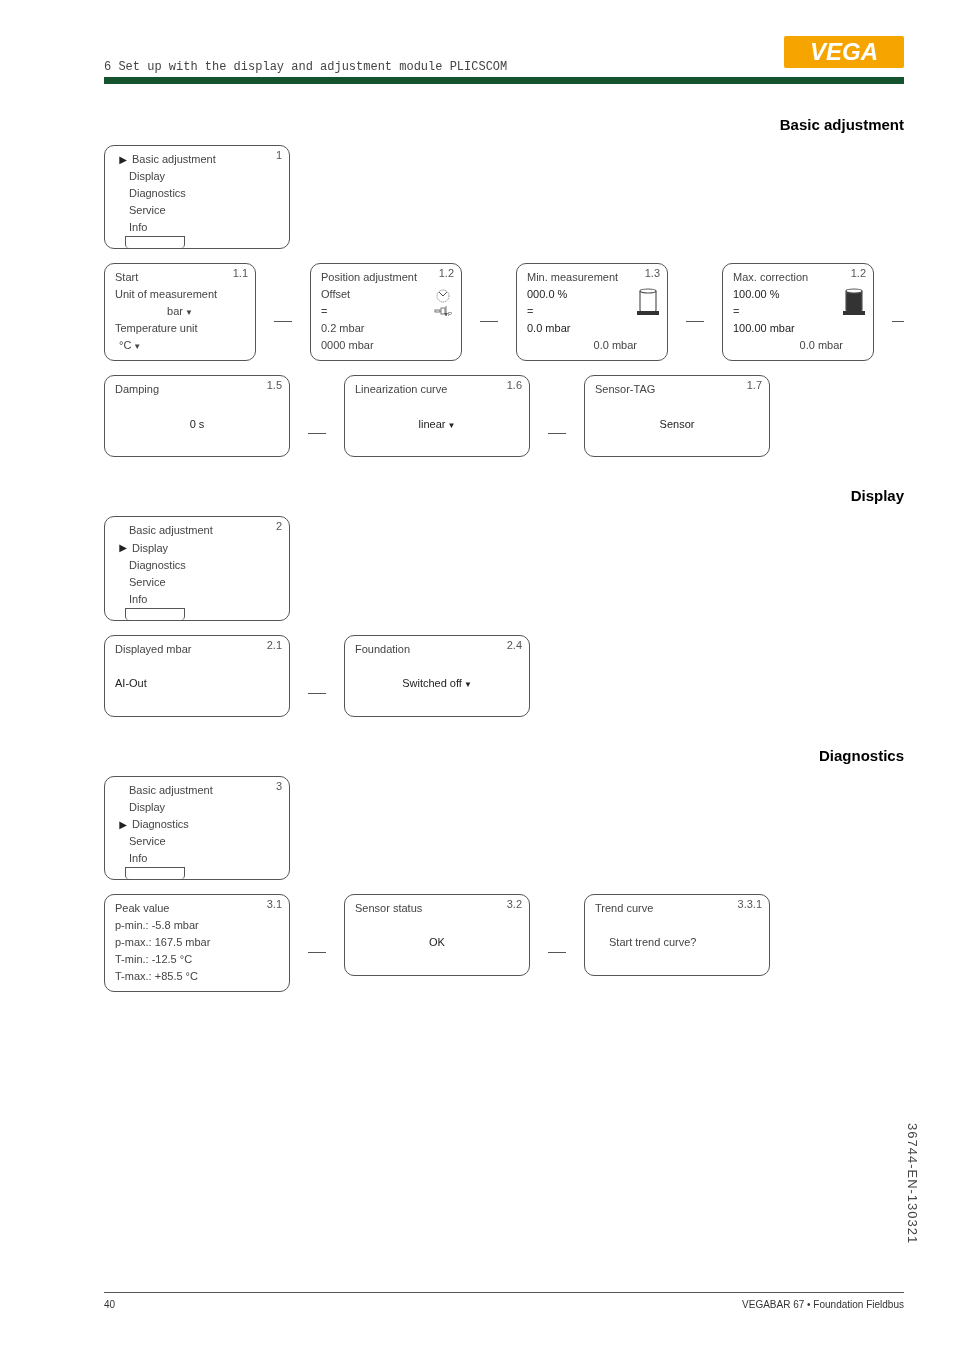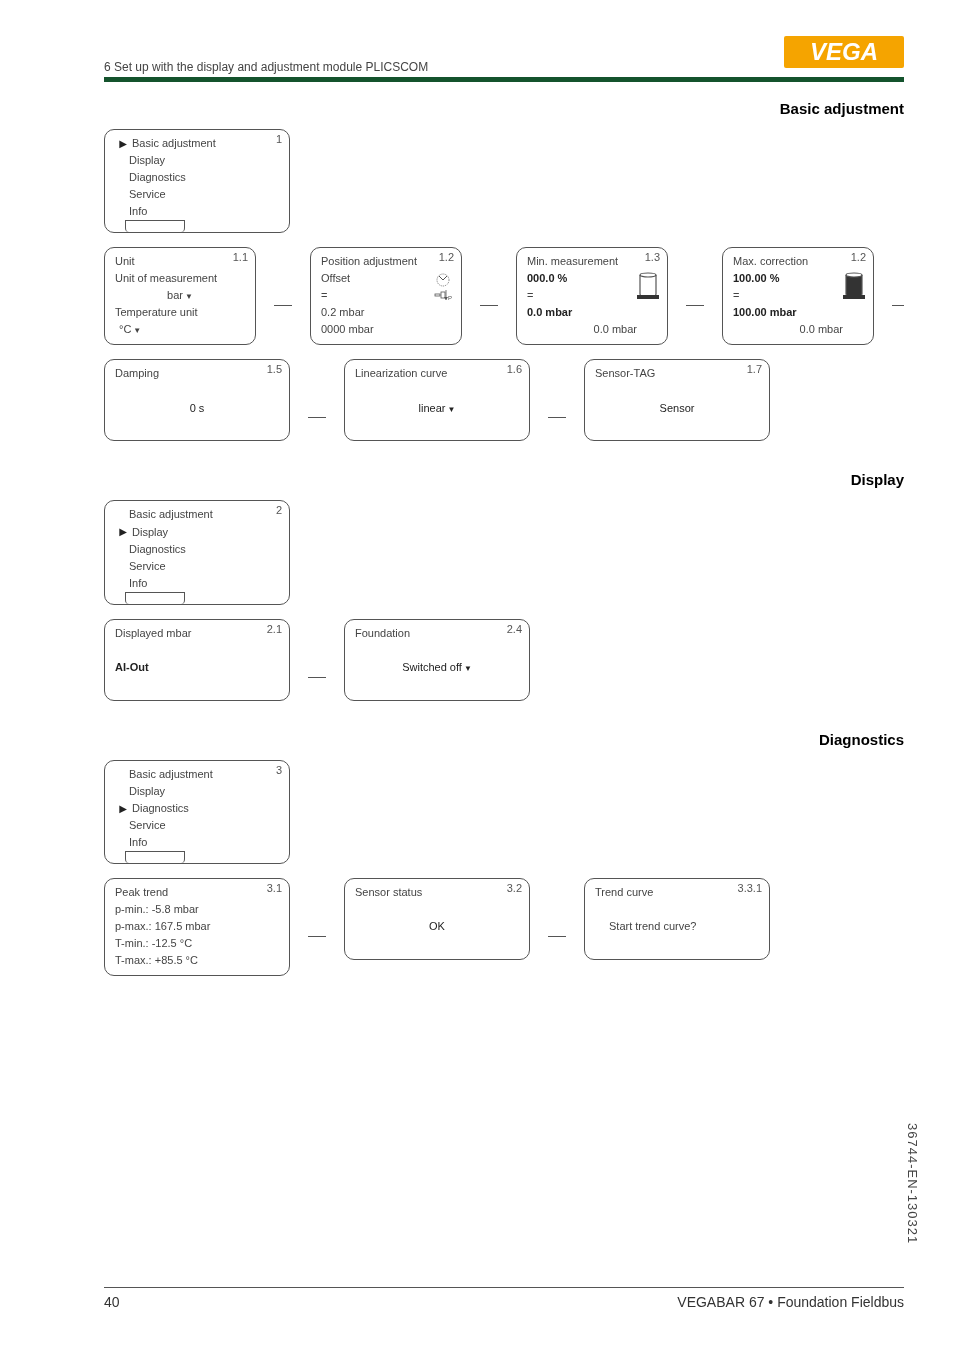--- a/index.html
+++ b/index.html
@@ -11,26 +11,27 @@
     position: relative;
     color: #000;
   }
   .page {
     padding: 60px 50px 40px 104px;
     height: 100%;
     position: relative;
     text-align: right;
   }
   .header-line {
-    border-bottom: 5px solid #14532d;
+    border-bottom: 7px solid #14532d;
     padding-bottom: 3px;
-    margin-bottom: 18px;
+    margin-bottom: 32px;
     display: flex;
     justify-content: space-between;
     align-items: flex-end;
+    font-family: Liberation Mono, monospace;
   }
   .header-text {
     font-size: 12px;
     color: #444;
   }
   .logo {
     position: absolute;
     top: 36px;
     right: 50px;
   }
@@ -74,21 +75,21 @@
     right: 7px;
     font-size: 11px;
     color: #555;
   }
   .marker {
     font-size: 10px;
     color: #222;
     width: 12px;
     display: inline-block;
   }
-  .bold { font-weight: bold; color: #222; }
+  .bold { font-weight: normal; color: #222; }
   .dropdown-arrow::after {
     content: "▼";
     font-size: 8px;
     margin-left: 2px;
   }
   .menu-screen .screen-inner { min-height: 82px; padding-bottom: 0; }
   .menu-tab {
     border-top: 1px solid #555;
     width: 60px;
     height: 12px;
@@ -119,21 +120,21 @@
   }
   .footer {
     position: absolute;
     bottom: 44px;
     left: 104px;
     right: 50px;
     border-top: 1px solid #555;
     padding-top: 6px;
     display: flex;
     justify-content: space-between;
-    font-size: 14px;
+    font-size: 10px;
     color: #333;
   }
   .side-code {
     position: absolute;
     right: 34px;
     bottom: 110px;
     writing-mode: vertical-rl;
     font-size: 13px;
     color: #444;
     letter-spacing: 1px;
@@ -181,21 +182,21 @@
         </div>
         <div class="menu-tab"></div>
       </div>
     </div>
 
     <div class="row">
       <div class="screen">
         <span class="screen-num">1.1</span>
         <div class="screen-inner">
           <div class="screen-line">
-              <span>Unit</span>
+              <span>Start</span>
             </div>
           <div class="screen-line">
               <span>Unit of measurement</span>
             </div>
           <div class="screen-line" style="justify-content:center">
               <span class="dropdown-arrow">bar</span>
             </div>
           <div class="screen-line">
               <span>Temperature unit</span>
             </div>
@@ -421,21 +422,21 @@
             </div>
         </div>
         <div class="menu-tab"></div>
       </div>
     </div>
     <div class="row">
       <div class="screen">
         <span class="screen-num">3.1</span>
         <div class="screen-inner">
           <div class="screen-line">
-              <span>Peak trend</span>
+              <span>Peak value</span>
             </div>
           <div class="screen-line">
               <span>p-min.: -5.8 mbar</span>
             </div>
           <div class="screen-line">
               <span>p-max.: 167.5 mbar</span>
             </div>
           <div class="screen-line">
               <span>T-min.: -12.5 °C</span>
             </div>

